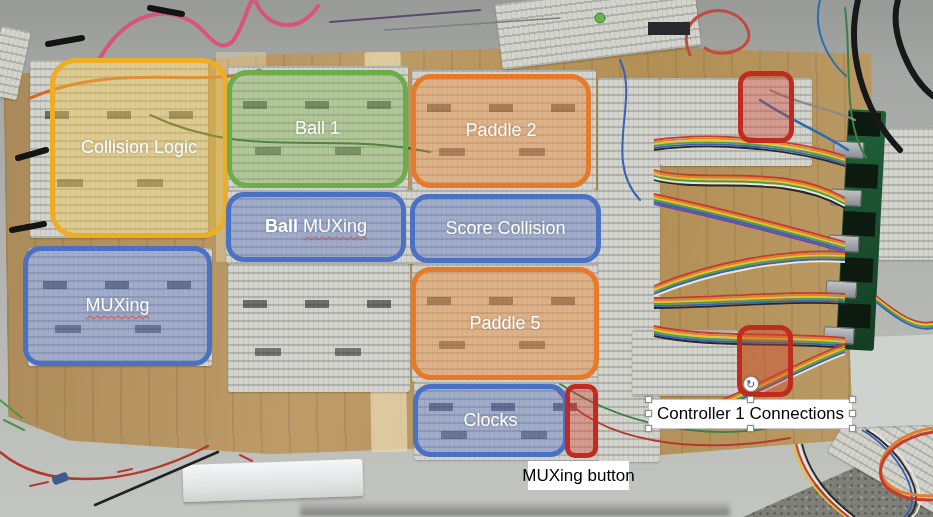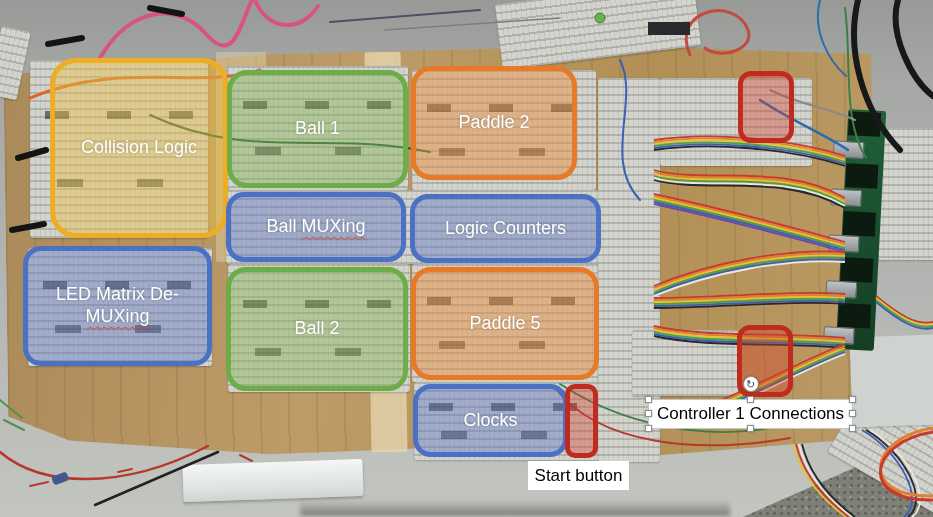--- a/index.html
+++ b/index.html
@@ -53,21 +53,21 @@
   .region{position:absolute;display:flex;flex-direction:column;align-items:center;justify-content:center;
     text-align:center;color:#fff;font-size:18px;line-height:1.22;
     text-shadow:0 0 3px rgba(0,0,0,.25);cursor:default;}
   .region.y{border:5px solid #EDAD25;background:rgba(233,193,72,.45);border-radius:26px;margin-left:23px;}
   .region.g{border:5px solid #6CAC49;background:rgba(132,181,82,.42);border-radius:20px;}
   .region.o{border:5px solid #E67A28;background:rgba(231,142,62,.48);border-radius:20px;}
   .region.b{border:5px solid #4A71C3;background:rgba(88,116,196,.42);border-radius:18px;}
   .region.r{border:5px solid #BF2B1F;background:rgba(212,62,46,.38);border-radius:13px;}
   .sq{text-decoration:underline;text-decoration-style:wavy;text-decoration-color:#e64b35;
       text-decoration-thickness:1px;text-underline-offset:4px;}
-  .w1{margin-right:5px;}
+  .w1{margin-right:5px;font-weight:bold;}
 
   .callout{position:absolute;background:#fff;color:#000;display:flex;align-items:center;
     justify-content:center;font-size:17px;white-space:nowrap;}
   .callout.sel{border:1px solid #c6c6c6;}
   .hd{position:absolute;width:7px;height:7px;background:#fff;border:1px solid #8f8f8f;
     box-shadow:0 0 2px rgba(0,0,0,.35);}
   .h-tl{left:-4px;top:-4px;} .h-tc{left:calc(50% - 4px);top:-4px;} .h-tr{right:-4px;top:-4px;}
   .h-ml{left:-4px;top:calc(50% - 4px);} .h-mr{right:-4px;top:calc(50% - 4px);}
   .h-bl{left:-4px;bottom:-4px;} .h-bc{left:calc(50% - 4px);bottom:-4px;} .h-br{right:-4px;bottom:-4px;}
   .rot{position:absolute;left:calc(50% - 8px);top:-24px;width:16px;height:16px;border-radius:50%;
@@ -207,49 +207,45 @@
         <path d="M933,428 C868,438 858,498 933,496" stroke="#c63b2b" stroke-width="3" transform="translate(0,4)"></path>
     </g>
   </svg>
 
   <div class="region y" style="left:27px;top:58px;width:178px;height:180px">
     <span>Collision Logic</span>
   </div>
   <div class="region g" style="left:227px;top:70px;width:181px;height:118px">
     <span>Ball 1</span>
   </div>
-  <div class="region o" style="left:411px;top:66px;width:166px;height:114px">
+  <div class="region o" style="left:411px;top:74px;width:180px;height:114px">
     <span>Paddle 2</span>
   </div>
   <div class="region b" style="left:226px;top:192px;width:180px;height:70px">
     <span><span class="w1">Ball</span><span class="sq">MUXing</span></span>
   </div>
   <div class="region b" style="left:410px;top:194px;width:191px;height:69px">
-    <span>Logic Counters</span>
+    <span>Score Collision</span>
   </div>
   <div class="region b" style="left:23px;top:246px;width:189px;height:120px">
-    <span>LED Matrix De-</span>
     <span class="sq">MUXing</span>
-  </div>
-  <div class="region g" style="left:226px;top:267px;width:182px;height:124px">
-    <span>Ball 2</span>
   </div>
   <div class="region o" style="left:411px;top:267px;width:188px;height:113px">
     <span>Paddle 5</span>
   </div>
   <div class="region b" style="left:413px;top:384px;width:155px;height:73px">
     <span>Clocks</span>
   </div>
 
   <div class="region r" style="left:738px;top:71px;width:56px;height:72px"></div>
   <div class="region r" style="left:737px;top:325px;width:56px;height:72px"></div>
   <div class="region r" style="left:565px;top:384px;width:33px;height:74px;border-radius:10px"></div>
 
   <div class="callout" style="left:528px;top:461px;width:101px;height:29px">
-    <span>Start button</span>
+    <span>MUXing button</span>
   </div>
   <div class="callout sel" style="left:648px;top:399px;width:205px;height:30px">
     <span>Controller 1 Connections</span>
     <div class="rot">↻</div>
     <div class="hd h-tl"></div>
     <div class="hd h-tc"></div>
     <div class="hd h-tr"></div>
     <div class="hd h-ml"></div>
     <div class="hd h-mr"></div>
     <div class="hd h-bl"></div>

